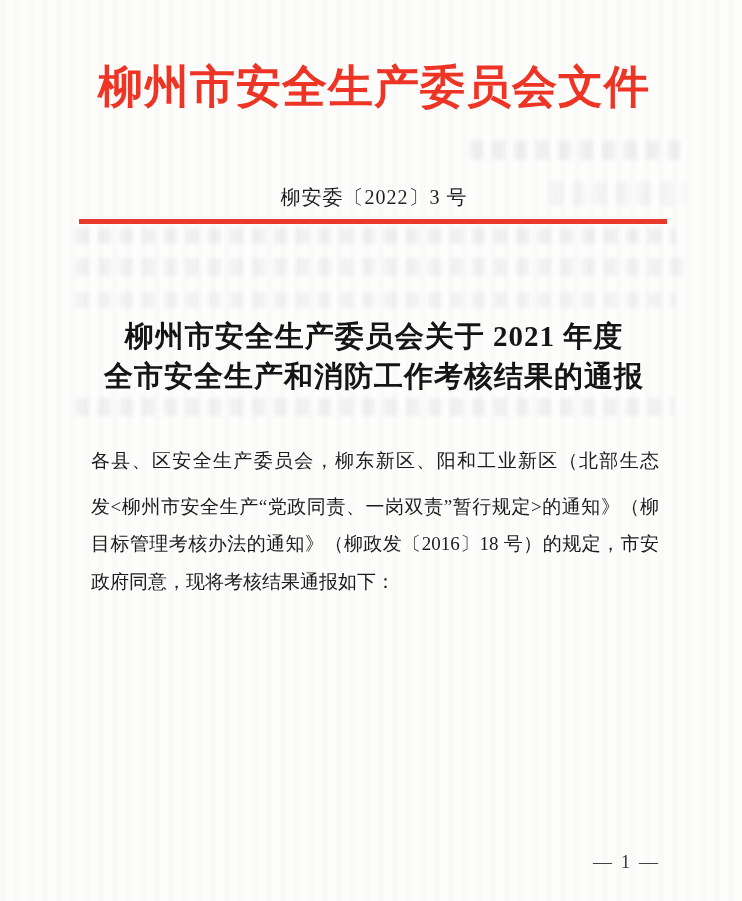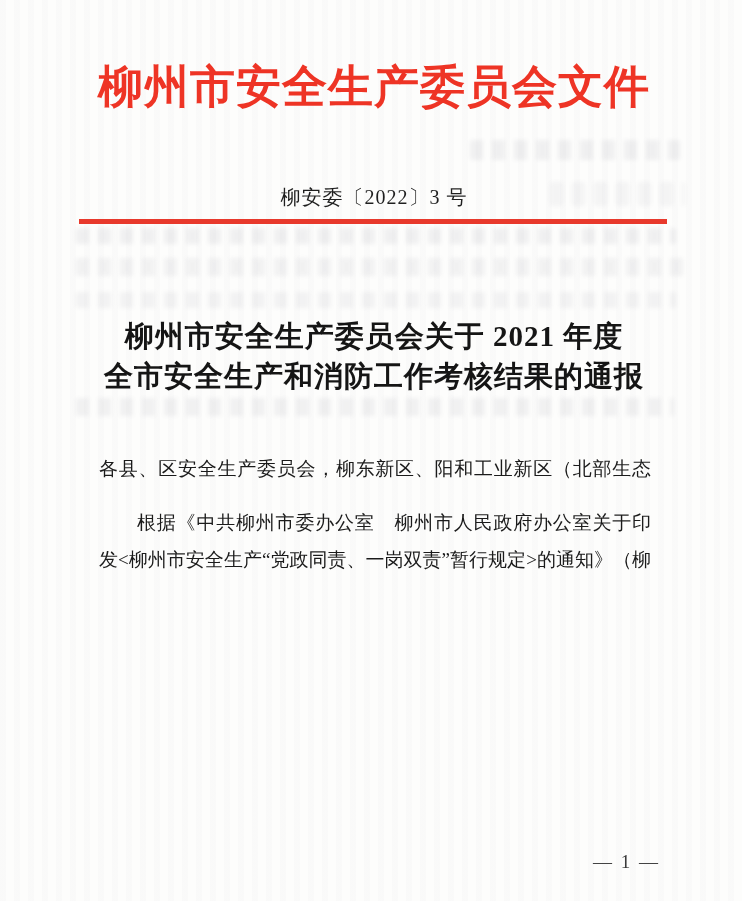--- a/index.html
+++ b/index.html
@@ -74,21 +74,21 @@
   
   .doc-body {
     position: absolute;
     top: 434px;
     left: 83px;
     width: 584px;
     font-size: 19px;
     line-height: 37.5px;
     color: #1b1b1b;
   }
-  .para { margin: 16px; }
+  .para { margin: 8px; }
   .line { width: 100%; }
   .line.just {
     text-align: justify;
     text-align-last: justify;
   }
   .line.indent { text-indent: 2em; }
 
   
   .page-number {
     position: absolute;
@@ -139,20 +139,21 @@
   <div class="doc-title">
     <div>柳州市安全生产委员会关于 2021 年度</div>
     <div>全市安全生产和消防工作考核结果的通报</div>
   </div>
 
   <div class="doc-body">
       <div class="para">
         <div class="line just">各县、区安全生产委员会，柳东新区、阳和工业新区（北部生态</div>
       </div>
       <div class="para">
-        <div class="line just indent">根据《中共柳州市委办公室　柳州市人民政府办公室关于印</div>
         <div class="line just">发&lt;柳州市安全生产“党政同责、一岗双责”暂行规定&gt;的通知》（柳</div>
+        <div class="line just">目标管理考核办法的通知》（柳政发〔2016〕18 号）的规定，市安</div>
+        <div class="line">政府同意，现将考核结果通报如下：</div>
       </div>
     </div>
 
   <div class="page-number">— 1 —</div>
 
 </div>
 
 </body></html>

